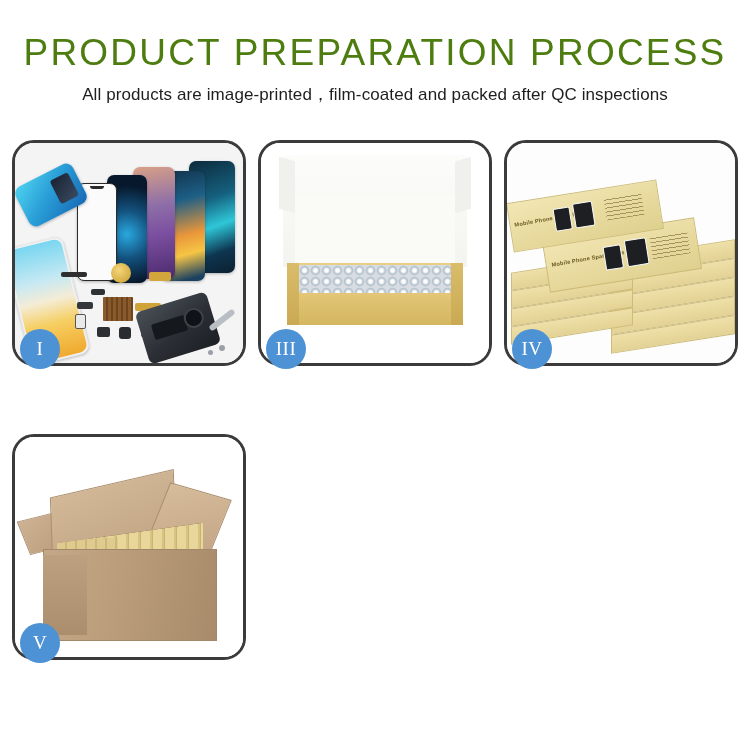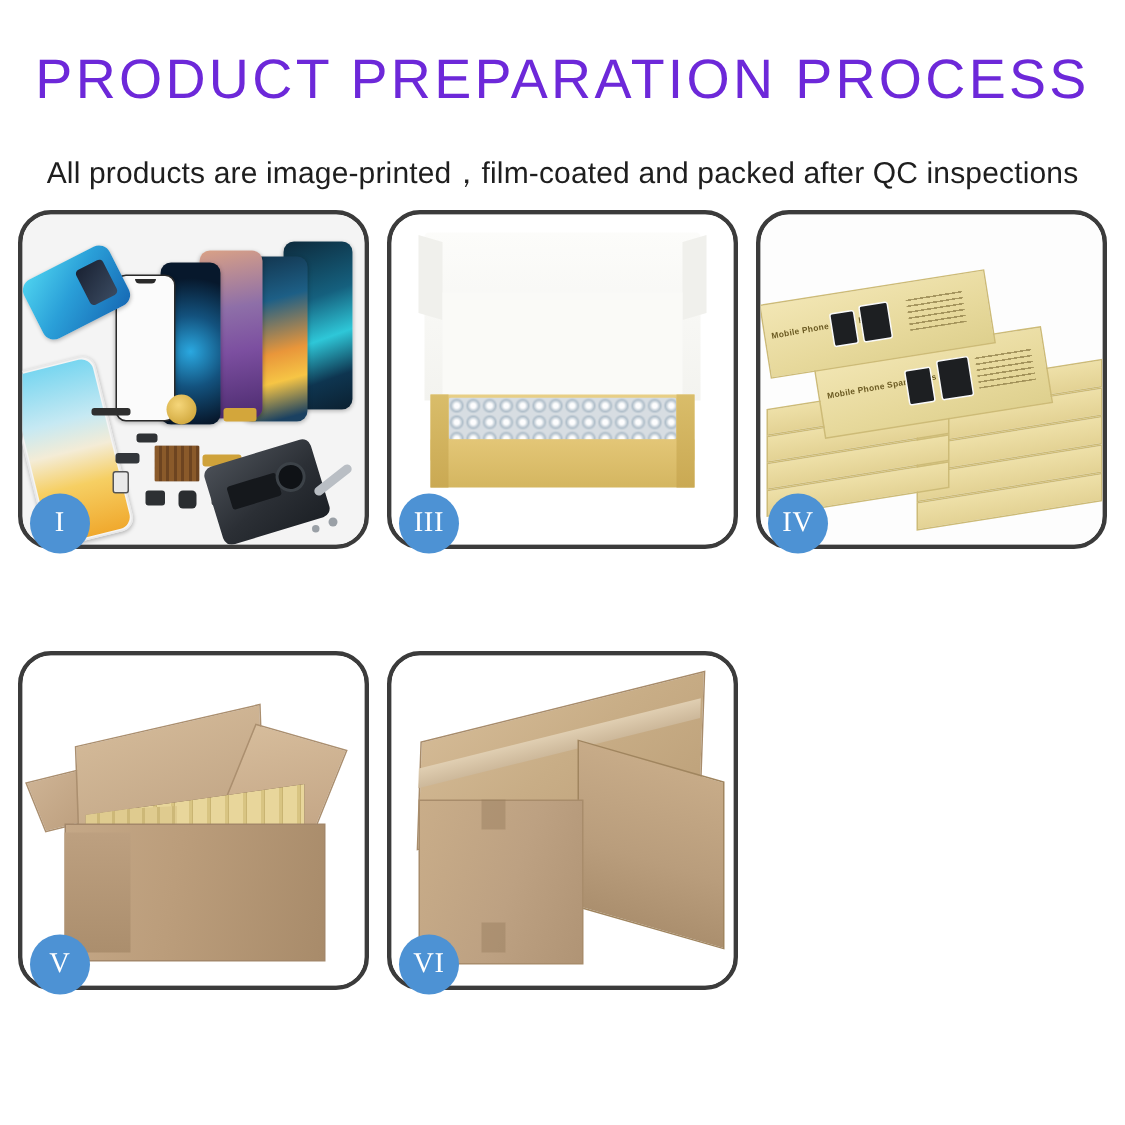--- a/index.html
+++ b/index.html
@@ -18,27 +18,27 @@
   
   .header {
     padding-top: 34px;
     text-align: center;
   }
   .title {
     font-family: "Liberation Sans", sans-serif;
     font-size: 37px;
     font-weight: 400;
     letter-spacing: 2.2px;
-    color: #6d28d9;
+    color: #4d7c0f;
     line-height: 1.05;
     white-space: nowrap;
   }
   .subtitle {
-    margin-top: 29px;
-    font-size: 20px;
+    margin-top: 10px;
+    font-size: 17px;
     font-weight: 400;
     color: #1e1e1e;
     letter-spacing: 0.1px;
     white-space: nowrap;
   }
 
   
   .grid {
     position: absolute;
     left: 12px;
@@ -541,28 +541,14 @@
           <div class="c-fill"></div>
           <div class="c-fill2"></div>
         </div>
         <div class="c-body"></div>
         <div class="c-body-left"></div>
       </div>
     </div>
     <div class="badge">V</div>
   </div>
 
-  <div class="panel">
-    <div class="panel-clip">
-      <div class="scene p6-bg">
-        <div class="s-shine"></div>
-        <div class="s-top"></div>
-        <div class="s-tape"></div>
-        <div class="s-side"></div>
-        <div class="s-front"></div>
-        <div class="s-seam"></div>
-        <div class="s-seam2"></div>
-      </div>
-    </div>
-    <div class="badge">VI</div>
-  </div>
 
 </div>
 
 </body></html>

